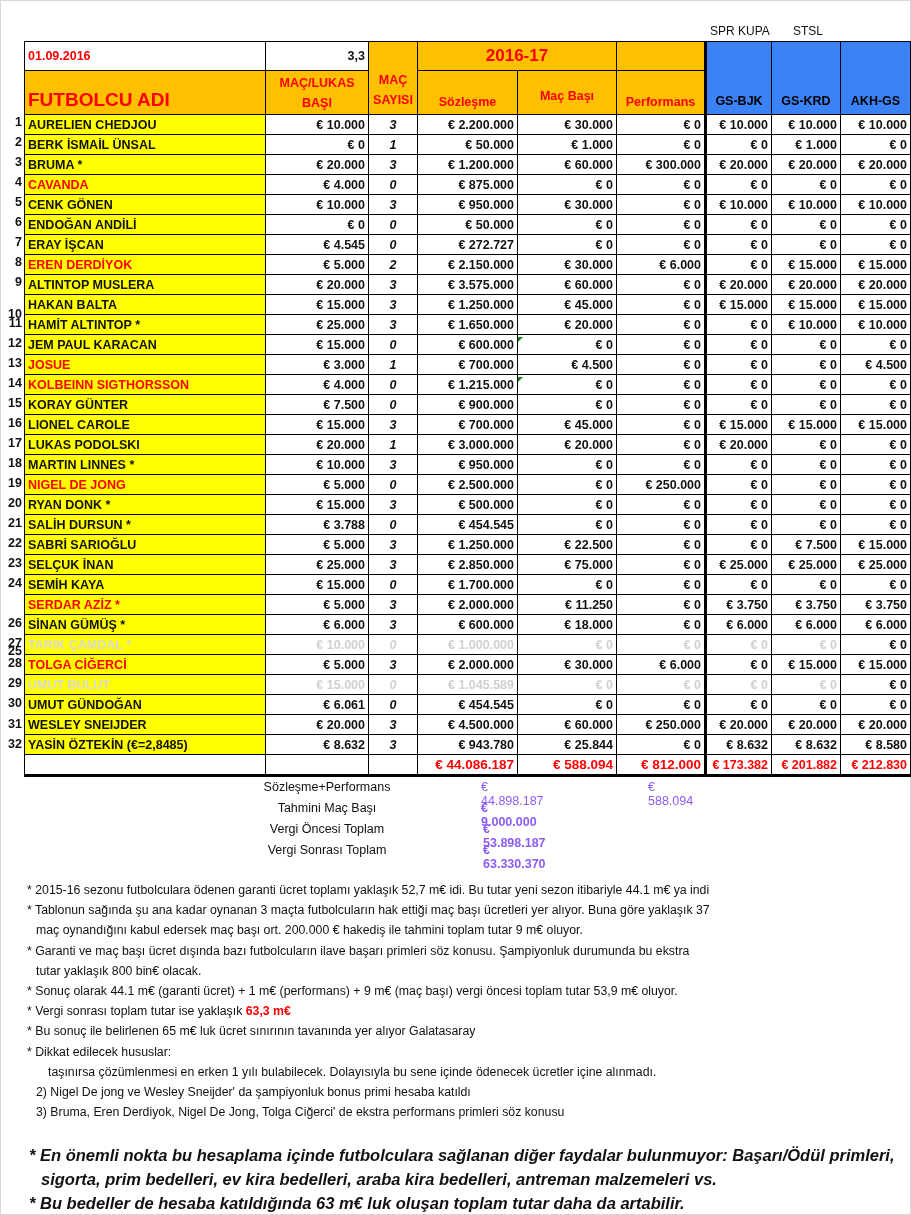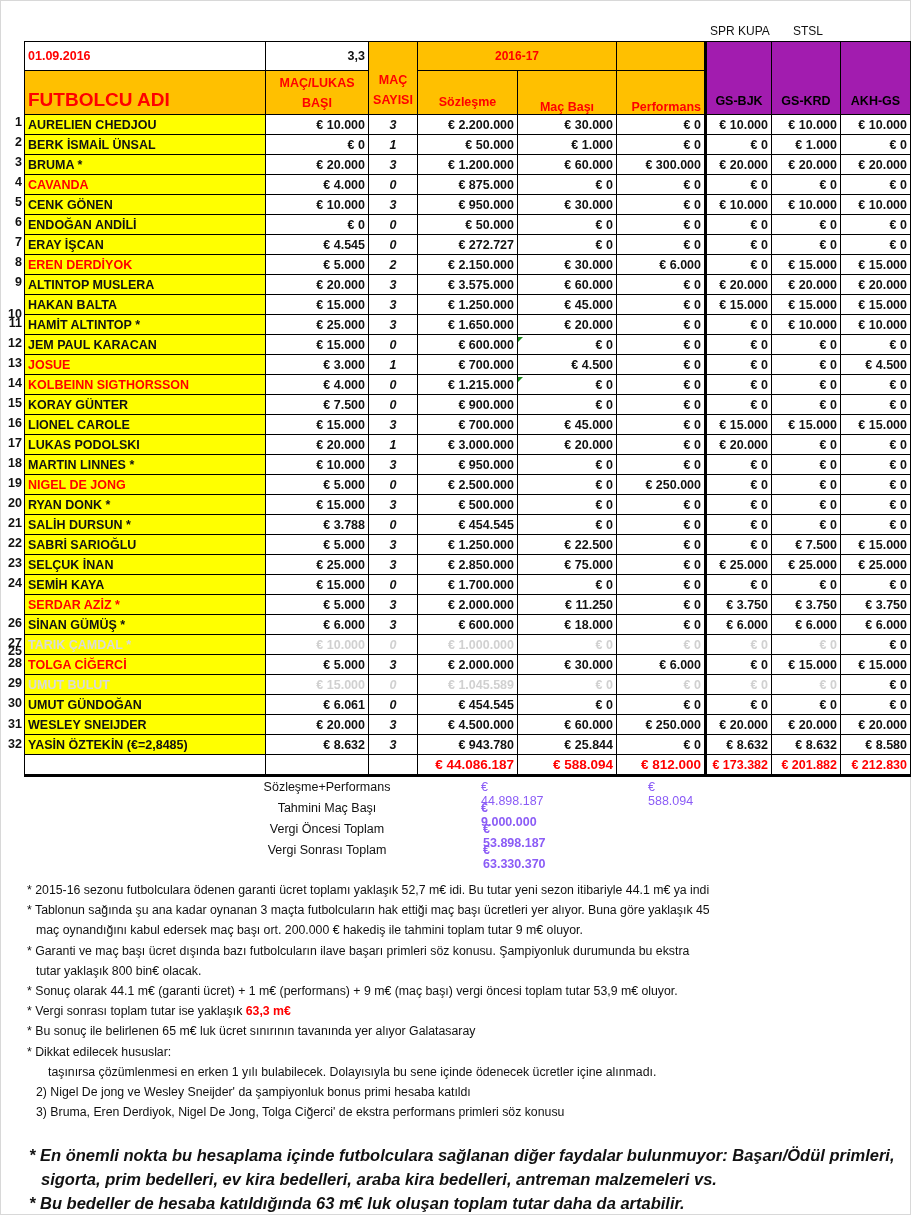--- a/index.html
+++ b/index.html
@@ -6,30 +6,30 @@
   body { width:911px; height:1215px; position:relative; overflow:hidden; font-family:"Liberation Sans", sans-serif; color:#111; }
   .frame { position:absolute; left:0; top:0; width:909px; height:1213px; border:1px solid #d8d8d8; }
   .top-labels { position:absolute; top:24px; left:0; width:911px; height:16px; font-size:12px; }
   .top-labels span { position:absolute; top:0; }
   table.sheet { position:absolute; left:24px; top:41px; border-collapse:collapse; table-layout:fixed; font-size:12.5px; font-weight:bold; }
   table.sheet td { border:1px solid #000; height:19px; padding:0 3px; white-space:nowrap; overflow:hidden; }
   .num { position:absolute; left:0; width:22px; text-align:right; font-size:12.5px; font-weight:bold; }
   .hdr-date { color:#ff0000; background:#fff; font-size:12.5px; }
   .hdr-ratio { text-align:right; background:#fff; }
   .orange { background:#ffc000; color:#ff0000; text-align:center; }
-  .green { background:#a21caf; color:#000; text-align:center; vertical-align:bottom; }
+  .green { background:#3b82f6; color:#000; text-align:center; vertical-align:bottom; }
   .name-cell { background:#ffff00; }
   .red-name { color:#ff0000; }
   .grey-name { color:#d9d9d9; }
   .r { text-align:right; }
   .c { text-align:center; font-style:italic; }
   .grey { color:#d0d0d0; }
   .total { color:#ff0000; text-align:right; }
   .thick-left { border-left:3px solid #000 !important; }
-  .title-big { font-size:12px; }
+  .title-big { font-size:17px; }
   .summary { position:absolute; left:0; top:780px; width:911px; font-size:12.5px; }
   .summary .row { position:absolute; height:20px; }
   .summary .lbl { position:absolute; width:200px; text-align:center; }
   .summary .val { position:absolute; color:#8b5cf6; font-weight:bold; }
   .notes { position:absolute; left:27px; top:880px; width:880px; font-size:12.3px; line-height:20.2px; }
   .notes div { white-space:nowrap; }
   .notes .ind { padding-left:9px; }
   .notes .ind2 { padding-left:17px; }
   .notes .red { color:#ff0000; font-weight:bold; }
   .big-notes { position:absolute; left:29px; top:1143px; font-size:16.5px; font-weight:bold; font-style:italic; line-height:24px; white-space:nowrap; }
@@ -106,22 +106,22 @@
     <td class="green" rowspan="2" style="padding-bottom:6px;">GS-KRD</td>
     <td class="green" rowspan="2" style="padding-bottom:6px;">AKH-GS</td>
   </tr>
   <tr style="height:44px">
     <td class="orange" style="text-align:left;font-size:19px;vertical-align:bottom;padding-bottom:3px;">FUTBOLCU ADI</td>
     <td class="orange" style="line-height:20px;">
       <span>MAÇ/LUKAS</span><br>
       <span>BAŞI</span>
     </td>
     <td class="orange" style="vertical-align:bottom;padding-bottom:5px;">Sözleşme</td>
-    <td class="orange" style="vertical-align:bottom;padding-bottom:0;">Maç Başı</td>
-    <td class="orange" style="vertical-align:bottom;text-align:right;">Performans</td>
+    <td class="orange" style="vertical-align:bottom;padding-bottom:11px;">Maç Başı</td>
+    <td class="orange" style="vertical-align:bottom;padding-bottom:5px;">Performans</td>
   </tr>
   </tbody>
     <tbody id="rows">
       <tr>
         <td class="name-cell">AURELIEN CHEDJOU</td>
         <td class="r">€ 10.000</td>
         <td class="c">3</td>
         <td class="r">€ 2.200.000</td>
         <td class="r">€ 30.000</td>
         <td class="r">€ 0</td>
@@ -501,21 +501,21 @@
     <span class="val" style="left:483px;">€ 53.898.187</span>
   </div>
   <div class="row" style="top:63px;">
     <span class="lbl" style="left:227px;">Vergi Sonrası Toplam</span>
     <span class="val" style="left:483px;">€ 63.330.370</span>
   </div>
 </div>
 
 <div class="notes">
   <div>* 2015-16 sezonu futbolculara ödenen garanti ücret toplamı yaklaşık 52,7 m€ idi. Bu tutar yeni sezon itibariyle 44.1 m€ ya indi</div>
-  <div>* Tablonun sağında şu ana kadar oynanan 3 maçta futbolcuların hak ettiği maç başı ücretleri yer alıyor. Buna göre yaklaşık 45</div>
+  <div>* Tablonun sağında şu ana kadar oynanan 3 maçta futbolcuların hak ettiği maç başı ücretleri yer alıyor. Buna göre yaklaşık 37</div>
   <div class="ind">maç oynandığını kabul edersek maç başı ort. 200.000 € hakediş ile tahmini toplam tutar 9 m€ oluyor.</div>
   <div>* Garanti ve maç başı ücret dışında bazı futbolcuların ilave başarı primleri söz konusu. Şampiyonluk durumunda bu ekstra</div>
   <div class="ind">tutar yaklaşık 800 bin€ olacak.</div>
   <div>* Sonuç olarak 44.1 m€ (garanti ücret) + 1 m€ (performans) + 9 m€ (maç başı) vergi öncesi toplam tutar 53,9 m€ oluyor.</div>
   <div><span>* Vergi sonrası toplam tutar ise yaklaşık </span><span class="red">63,3 m€</span></div>
   <div>* Bu sonuç ile belirlenen 65 m€ luk ücret sınırının tavanında yer alıyor Galatasaray</div>
   <div>* Dikkat edilecek hususlar:</div>
   <div class="ind2" style="padding-left:21px;">taşınırsa çözümlenmesi en erken 1 yılı bulabilecek. Dolayısıyla bu sene içinde ödenecek ücretler içine alınmadı.</div>
   <div class="ind">2) Nigel De jong ve Wesley Sneijder' da şampiyonluk bonus primi hesaba katıldı</div>
   <div class="ind">3) Bruma, Eren Derdiyok, Nigel De Jong, Tolga Ciğerci' de ekstra performans primleri söz konusu</div>

